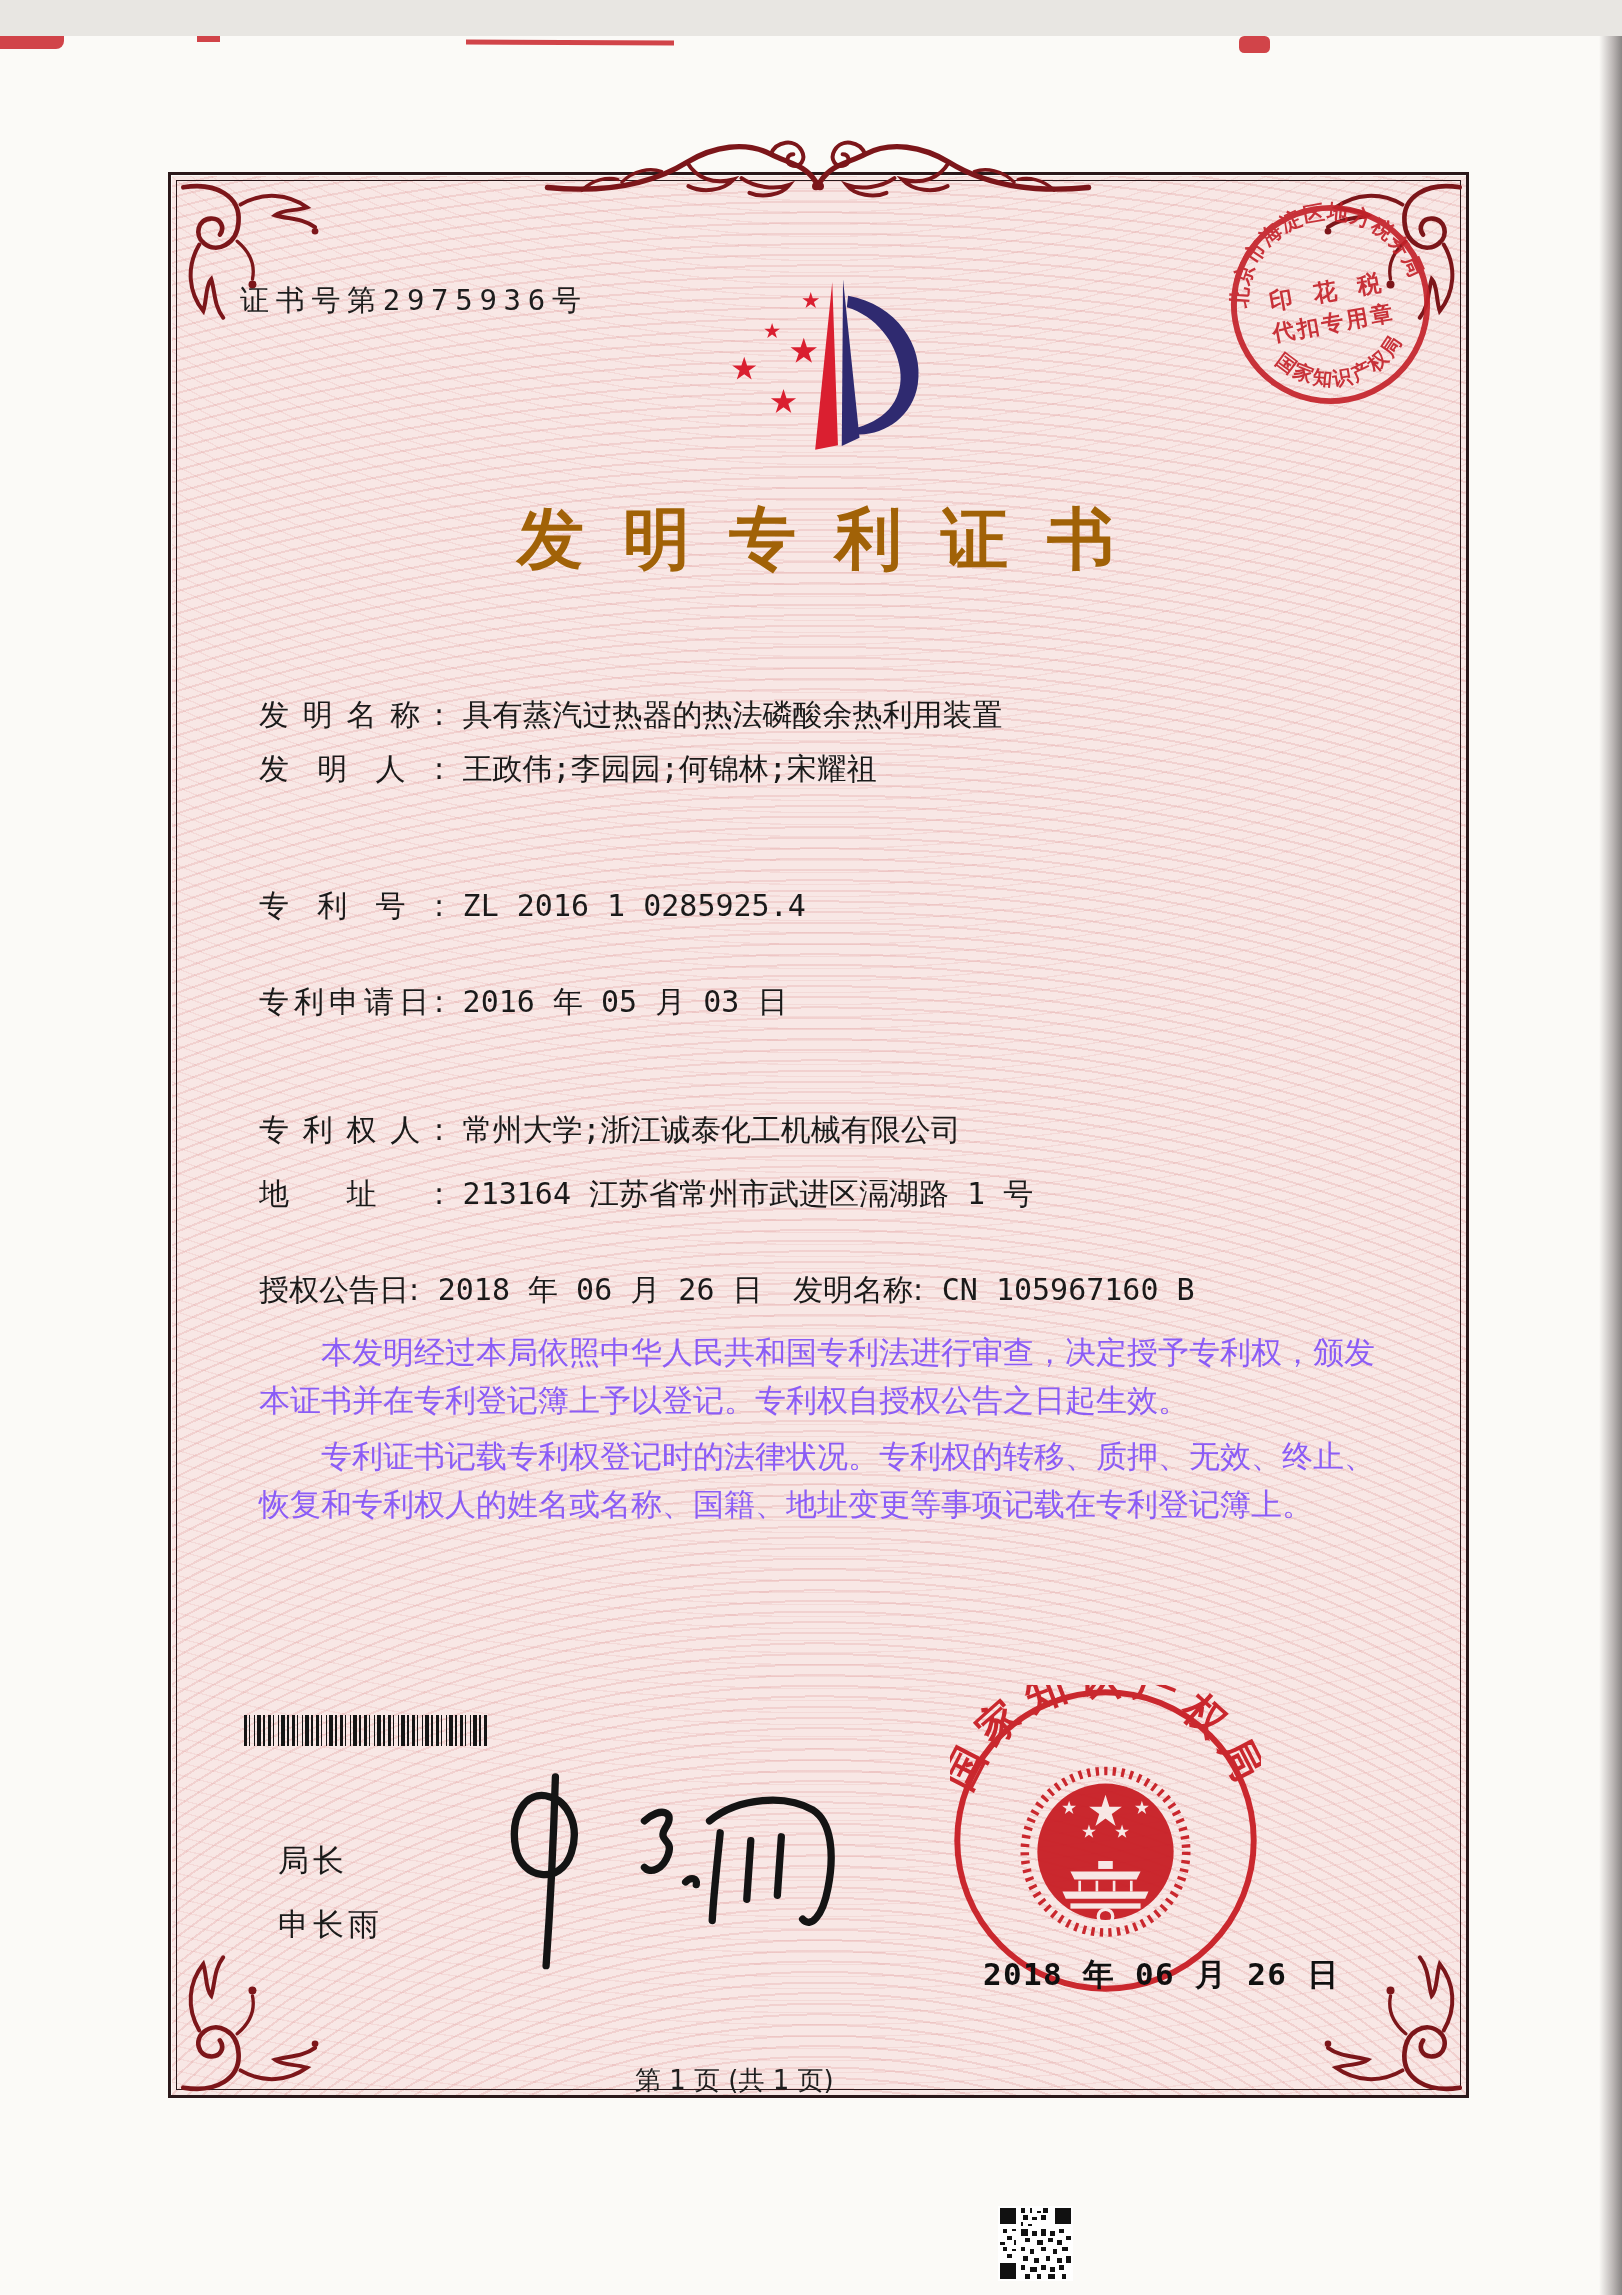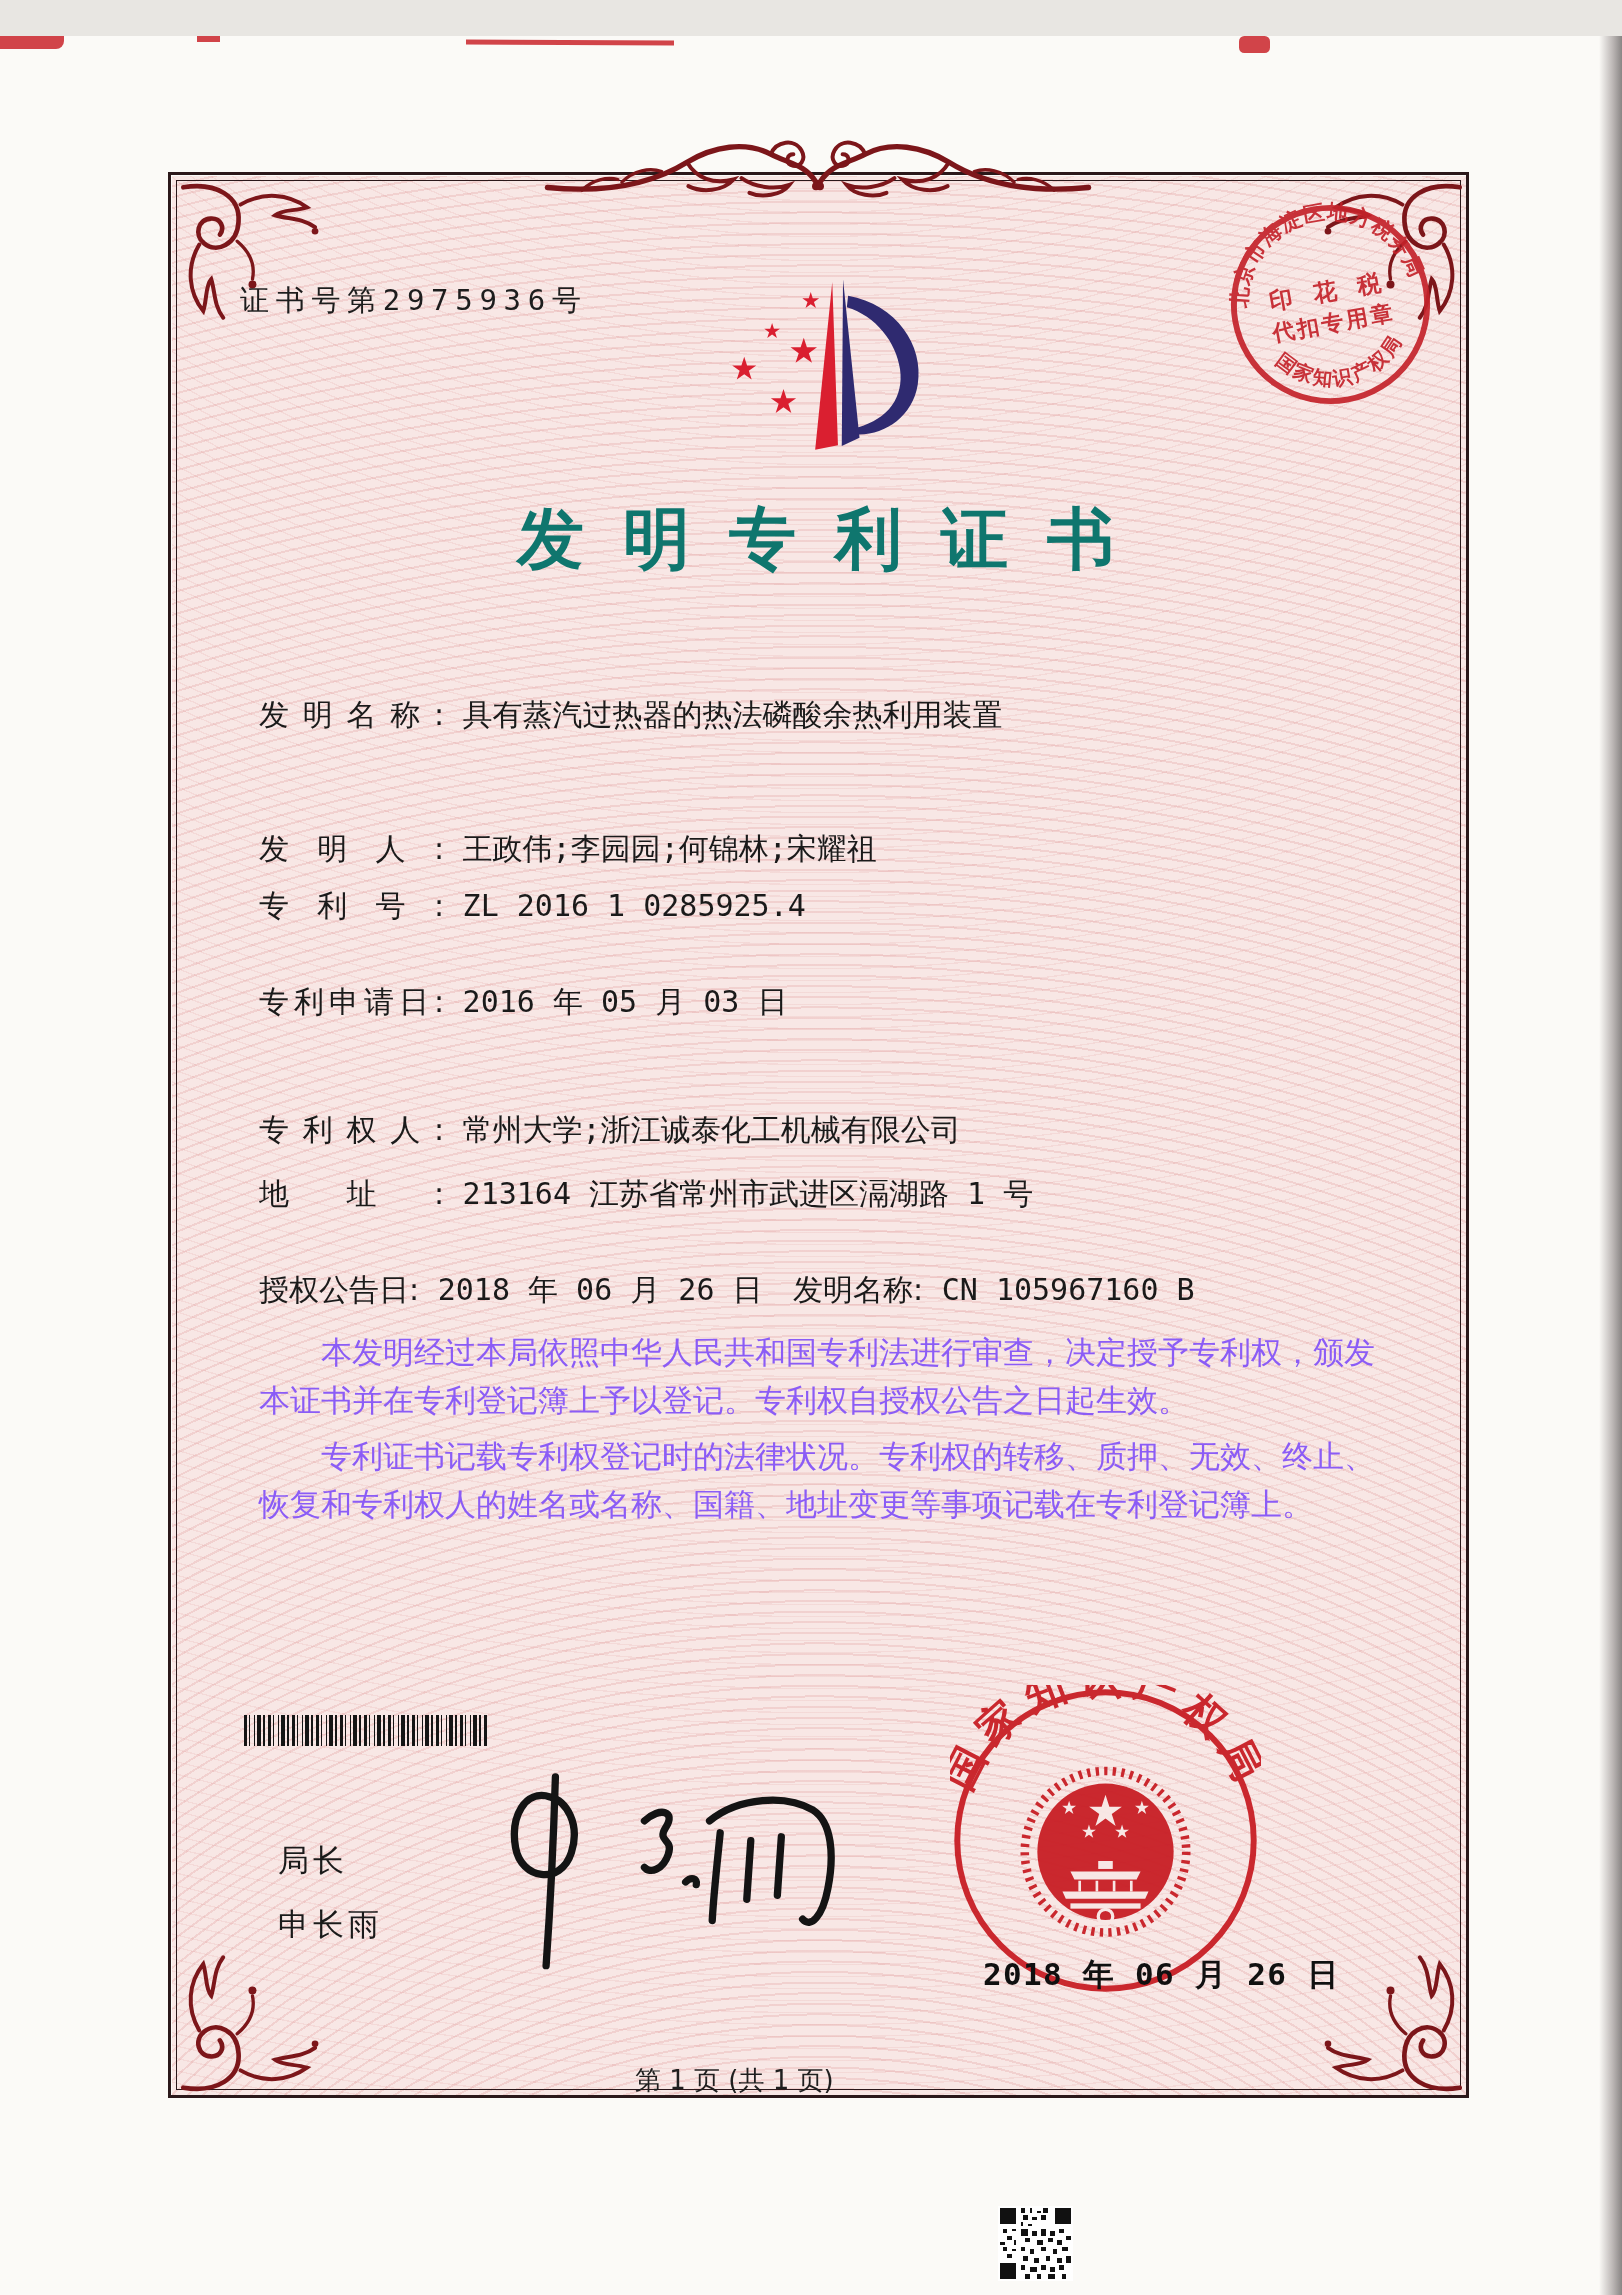--- a/index.html
+++ b/index.html
@@ -16,21 +16,21 @@
       repeating-radial-gradient(circle at 50% -45%, rgba(214,120,120,.12) 0 1.3px, rgba(255,255,255,0) 1.3px 12px);
   }
   .frame{position:absolute; left:168px; top:136px; width:1295px; height:1920px; border:3.3px solid #2b181a;}
   .frame-inner{position:absolute; inset:4.7px; border:1.3px solid #2b181a;}
   .orn{position:absolute;}
   .cert-no{position:absolute; left:240px; top:245px; font-size:29px; letter-spacing:6.7px;
     font-family:"DejaVu Sans Mono",monospace; color:#1d1d1d;}
   .logo{position:absolute; left:705px; top:232px; width:233px; height:190px;}
   .tax-stamp{position:absolute; left:1226px; top:164px; width:209px; height:209px; transform:rotate(-10deg); opacity:.92;}
   .title{position:absolute; left:168px; top:458px; width:1295px; text-align:center;
-    font-family:"DejaVu Serif",serif; font-weight:700; font-size:67px; letter-spacing:39px; text-indent:39px; color:#0f766e;}
+    font-family:"DejaVu Serif",serif; font-weight:700; font-size:67px; letter-spacing:39px; text-indent:39px; color:#a16207;}
   .row{position:absolute; left:259px; width:1171px; font-size:30px; white-space:nowrap;}
   .flabel{display:inline-block; width:185px; text-align:justify; text-align-last:justify; text-justify:inter-character;}
   .flabel.nat{width:auto; text-align:left; text-align-last:auto;}
   .fvalue{margin-left:18.6px; font-family:"DejaVu Sans Mono",monospace;}
   .row.r2{left:793px; width:639px;}
   .body-block{position:absolute; left:259px; top:1292px; width:1126px;
     font-family:"DejaVu Serif",serif; font-size:31px; line-height:48px; color:#8b5cf6;}
   .body-block p{margin:0 0 8px 0; text-indent:2em;}
   .barcode{position:absolute; left:244px; top:1679px; width:245px; height:31px;
     background-image:repeating-linear-gradient(90deg,
@@ -140,21 +140,21 @@
     </text>
     <text x="160" y="152" text-anchor="middle" font-size="36" letter-spacing="10" fill="#c4232b" font-weight="600">印 花 税</text>
     <text x="160" y="200" text-anchor="middle" font-size="34" letter-spacing="4" fill="#c4232b" font-weight="600">代扣专用章</text>
   </svg>
 
   <div class="title">发明专利证书</div>
 
   <div class="row" style="top:659px">
     <span class="flabel">发明名称:</span><span class="fvalue">具有蒸汽过热器的热法磷酸余热利用装置</span>
   </div>
-  <div class="row" style="top:793px">
+  <div class="row" style="top:713px">
     <span class="flabel">发明人:</span><span class="fvalue">王政伟;李园园;何锦林;宋耀祖</span>
   </div>
   <div class="row" style="top:850px">
     <span class="flabel">专利号:</span><span class="fvalue">ZL 2016 1 0285925.4</span>
   </div>
   <div class="row" style="top:946px">
     <span class="flabel">专利申请日:</span><span class="fvalue">2016 年 05 月 03 日</span>
   </div>
   <div class="row" style="top:1074px">
     <span class="flabel">专利权人:</span><span class="fvalue">常州大学;浙江诚泰化工机械有限公司</span>

